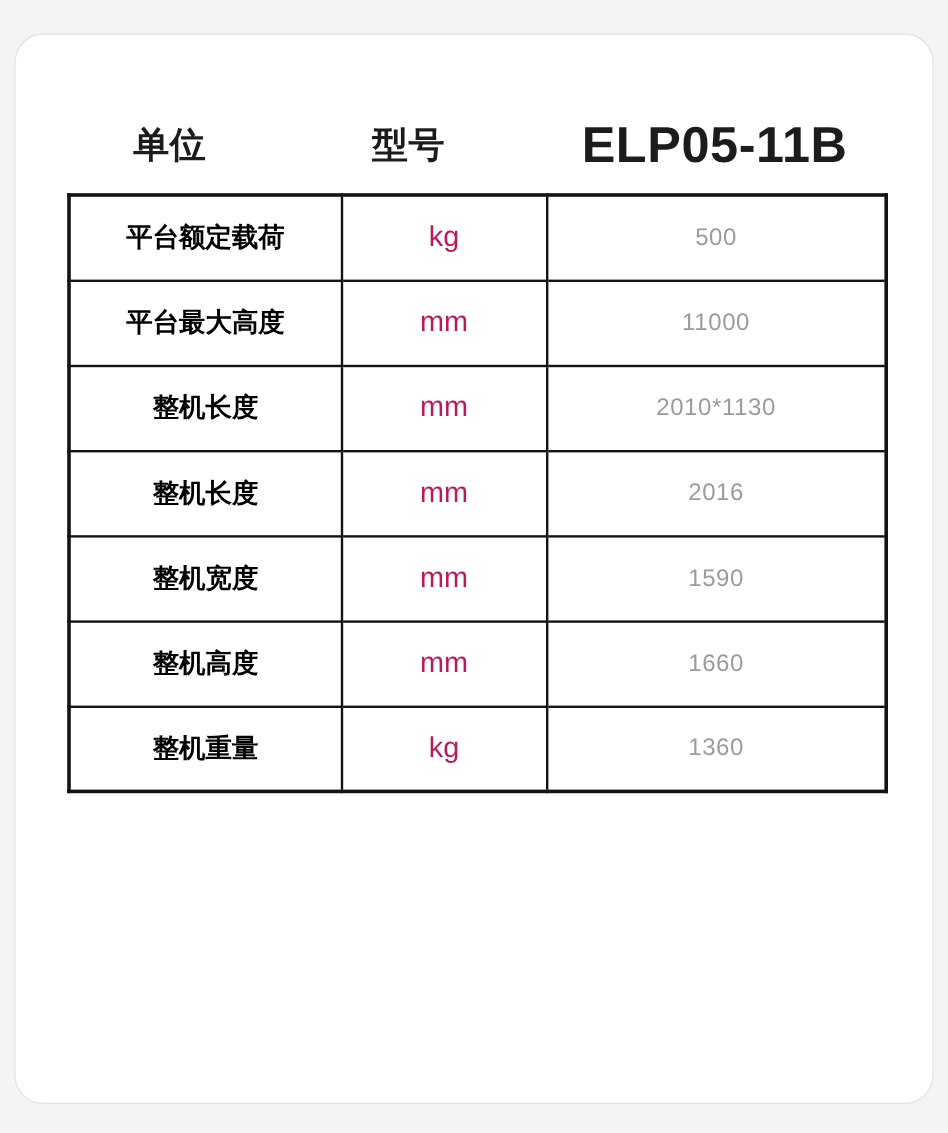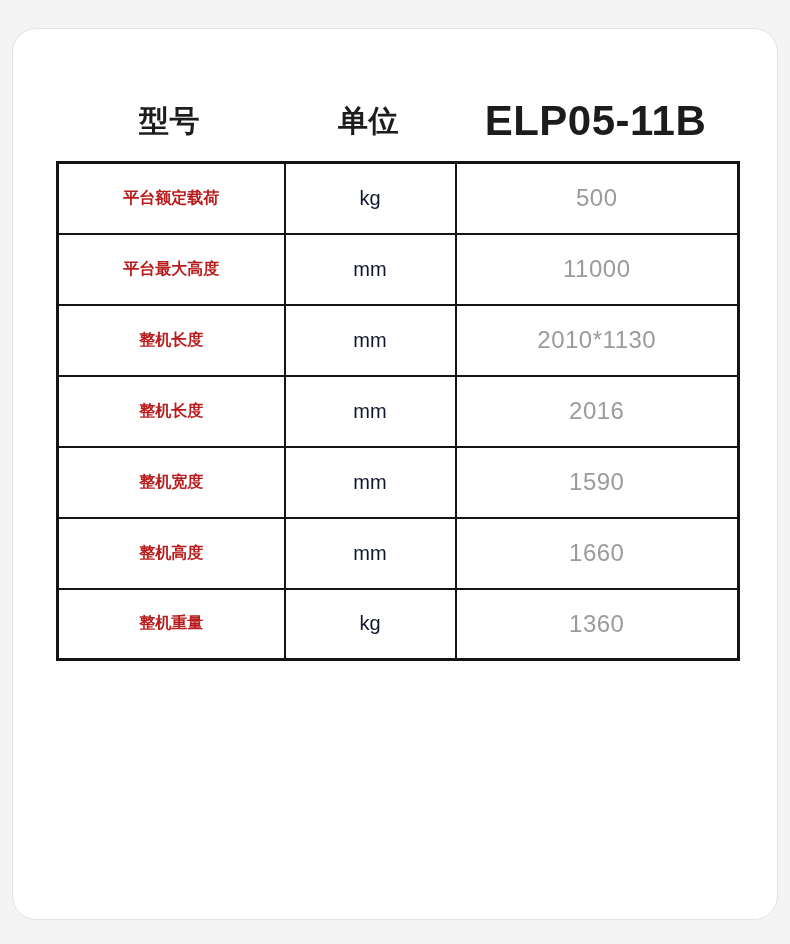--- a/index.html
+++ b/index.html
@@ -55,41 +55,41 @@
   table.spec-table td {
     border: 2px solid #141414;
     height: 71px;
     text-align: center;
     vertical-align: middle;
     padding: 0;
     box-sizing: border-box;
   }
   td.cell-name {
     font-weight: bold;
-    font-size: 16px;
-    color: #b91c1c;
+    font-size: 22px;
+    color: #000000;
   }
   td.cell-unit {
-    font-size: 20px;
-    color: #0f172a;
+    font-size: 24px;
+    color: #be185d;
   }
   td.cell-value {
-    font-size: 24px;
+    font-size: 20px;
     color: #9b9b9b;
     letter-spacing: 0.5px;
   }
 </style>
 </head>
 <body>
 
 <div class="card">
 
   <div class="spec-header">
+    <div class="hcell c2">单位</div>
     <div class="hcell c1">型号</div>
-    <div class="hcell c2">单位</div>
     <div class="hcell c3">ELP05-11B</div>
   </div>
 
   <table class="spec-table">
     <colgroup>
       <col style="width:227px">
       <col style="width:171px">
       <col style="width:283px">
     </colgroup>
     <tbody>

